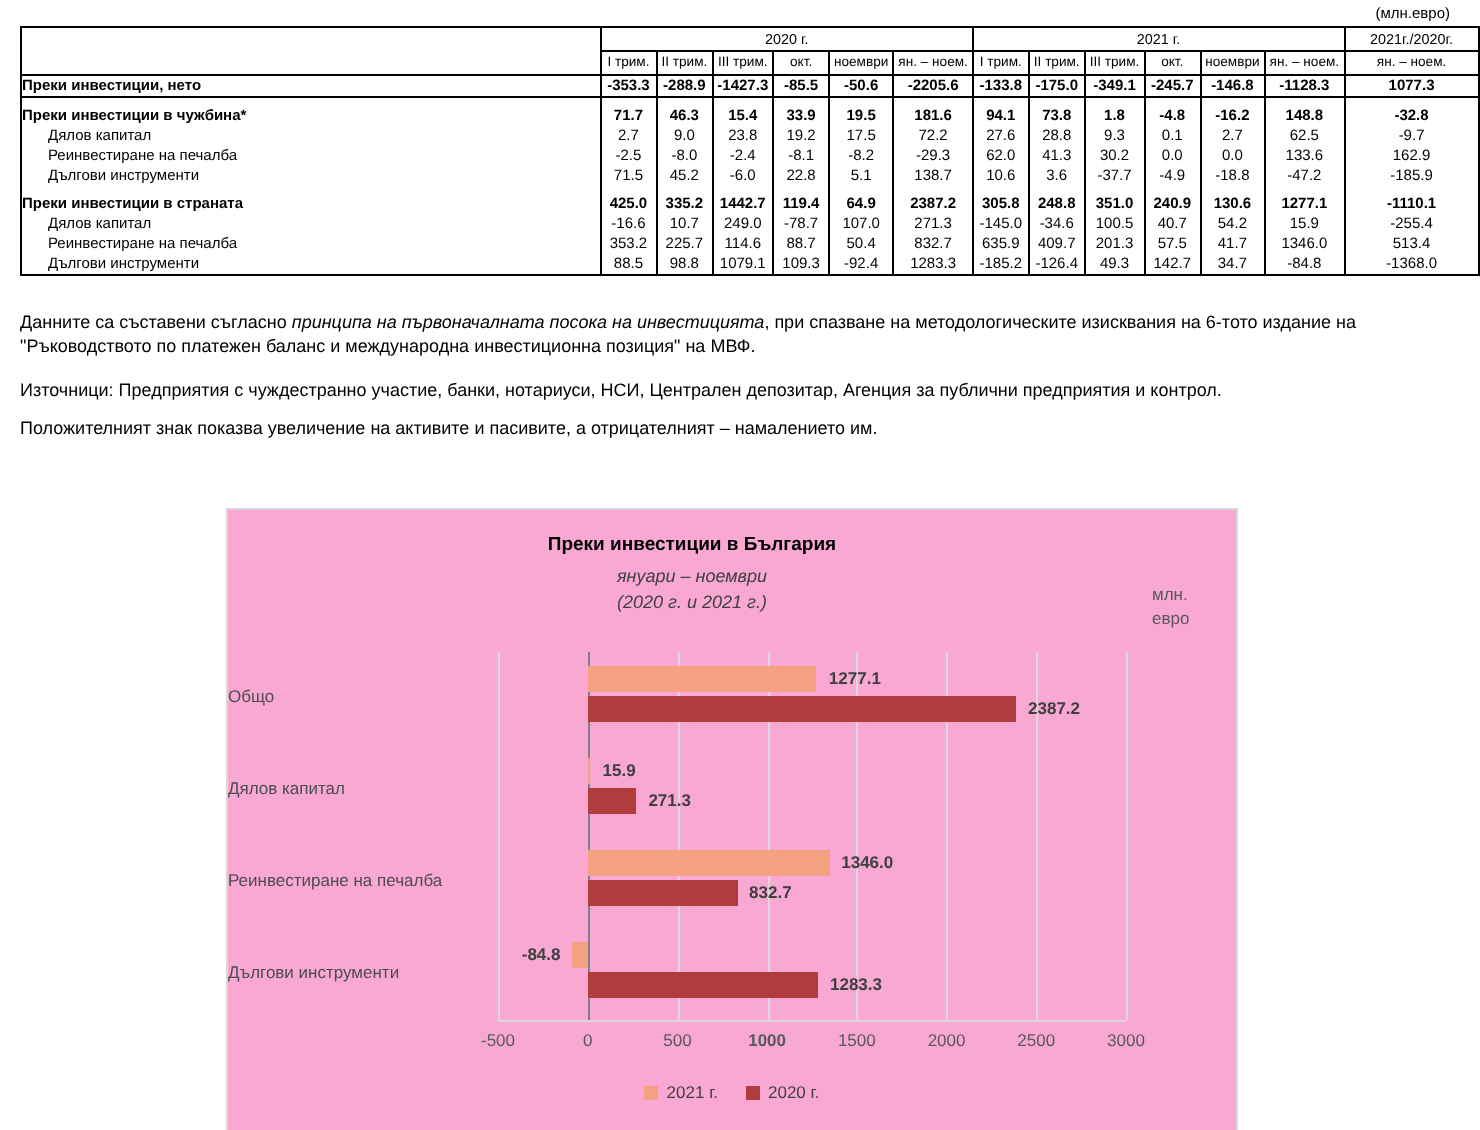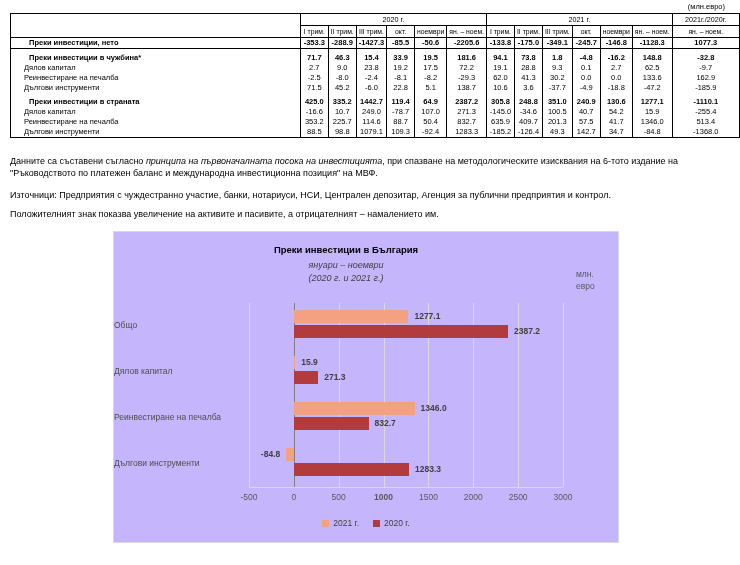--- a/index.html
+++ b/index.html
@@ -9,34 +9,34 @@
   .unit-note{position:absolute;top:2px;right:15px;font-size:7.5px;}
 
   
   #fdi-table{position:absolute;left:10px;top:13px;border-collapse:collapse;table-layout:fixed;border:1px solid #000;}
   #fdi-table th,#fdi-table td{border-left:1px solid #000;border-right:1px solid #000;padding:0 2px;overflow:hidden;white-space:nowrap;}
   #fdi-table thead th{font-size:6.8px;font-weight:normal;text-align:center;height:11px;line-height:11px;}
   #fdi-table thead th.group{font-size:7.2px;border-bottom:1px solid #000;}
   #fdi-table thead th.corner{border-bottom:1px solid #000;}
   #fdi-table thead th.sub{border-bottom:1px solid #000;}
   #fdi-table tbody td{font-size:7.5px;height:10px;line-height:10px;text-align:center;}
-  #fdi-table tbody td.lbl{text-align:left;padding-left:18px;}
+  #fdi-table tbody td.lbl{text-align:left;padding-left:0;}
   #fdi-table tbody td.lbl.ind{padding-left:13px;}
   #fdi-table tbody tr.bold td{font-weight:bold;}
   #fdi-table tbody tr.rule td{border-bottom:1px solid #000;}
   #fdi-table tbody tr.gap td{height:4px;line-height:4px;}
 
   
   .notes{position:absolute;left:10px;top:155px;width:722px;font-size:9px;line-height:12px;}
   .notes p{margin:0;}
   #note-methodology{margin-bottom:10px;}
   #note-sources{margin-bottom:7px;}
 
   
-  .chart-panel{position:absolute;left:113px;top:231px;width:504px;height:310px;border:1px solid #d9d9d9;background:#c4b5fd;}
+  .chart-panel{position:absolute;left:113px;top:254px;width:504px;height:310px;border:1px solid #d9d9d9;background:#f9a8d4;}
   .chart-title{position:absolute;top:12px;left:0;width:464px;text-align:center;font-size:9.5px;font-weight:bold;}
   .chart-sub{position:absolute;left:0;width:464px;text-align:center;font-size:9px;color:#404040;font-style:italic;}
   #chart-sub1{top:28px;}
   #chart-sub2{top:41px;}
   .chart-unit{position:absolute;left:462px;top:36px;width:32px;font-size:8.5px;color:#595959;line-height:12px;}
 
   .grid{position:absolute;width:1px;background:#d9d9d9;}
   .grid.zero{background:#808080;}
   .axisline{position:absolute;height:1px;background:#d9d9d9;}
   .tick{position:absolute;width:40px;text-align:center;font-size:8.5px;color:#595959;}
@@ -143,21 +143,21 @@
         <td class="num">-32.8</td>
       </tr>
       <tr>
         <td class="lbl ind">Дялов капитал</td>
         <td class="num">2.7</td>
         <td class="num">9.0</td>
         <td class="num">23.8</td>
         <td class="num">19.2</td>
         <td class="num">17.5</td>
         <td class="num">72.2</td>
-        <td class="num">19.1</td>
+        <td class="num">27.6</td>
         <td class="num">28.8</td>
         <td class="num">9.3</td>
         <td class="num">0.1</td>
         <td class="num">2.7</td>
         <td class="num">62.5</td>
         <td class="num">-9.7</td>
       </tr>
       <tr>
         <td class="lbl ind">Реинвестиране на печалба</td>
         <td class="num">-2.5</td>

